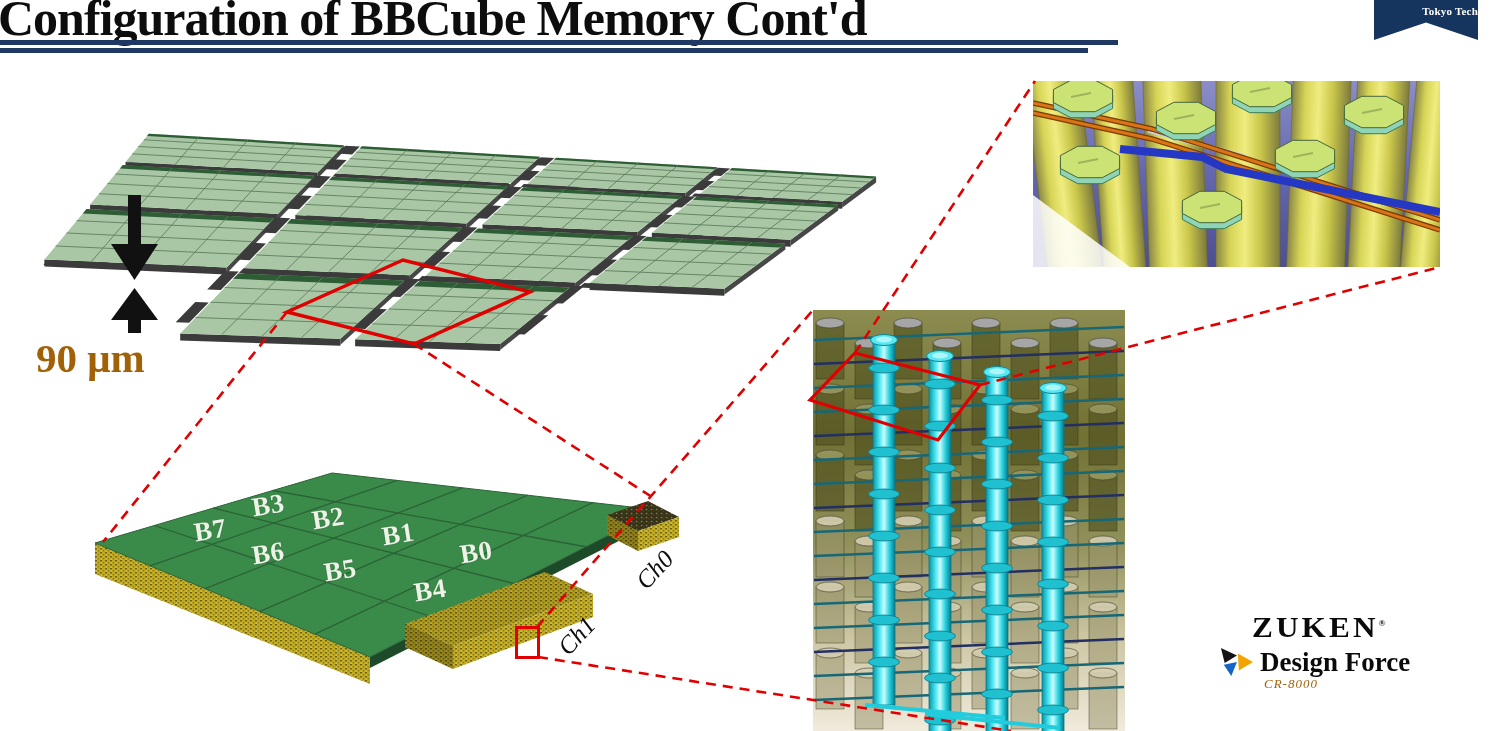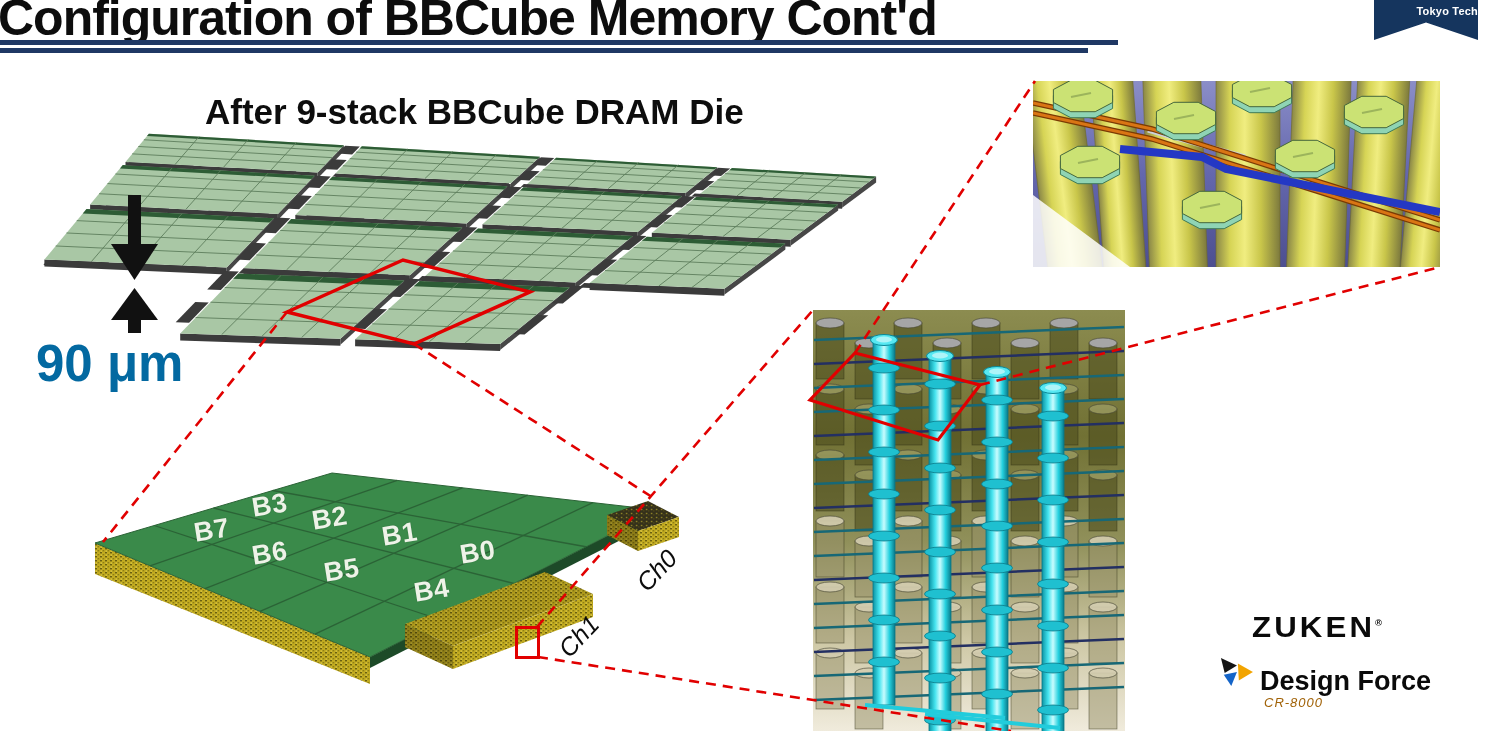--- a/index.html
+++ b/index.html
@@ -1,41 +1,41 @@
 <!DOCTYPE html>
 <html><head>
 <meta charset="utf-8">
 <style>
   html,body{margin:0;padding:0;background:#fff;}
   .slide{position:relative;width:1510px;height:731px;background:#fff;overflow:hidden;
-         font-family:Liberation Sans, sans-serif;}
+         font-family:Liberation Serif, serif;}
   #scene{position:absolute;left:0;top:0;z-index:1;}
   .txt{position:absolute;z-index:3;white-space:nowrap;}
   h1.txt{left:-2px;top:-11px;margin:0;font-size:50px;font-weight:bold;color:#0d0d0d;
          letter-spacing:-1px;}
   .rule{position:absolute;z-index:3;left:0;background:#1f3864;height:5px;}
   .r1{top:40px;width:1118px;}
   .r2{top:48px;width:1088px;}
   .pennant{position:absolute;z-index:4;left:1374px;top:0;width:104px;height:40px;
            background:#15355e;clip-path:polygon(0 0,100% 0,100% 100%,50% 56%,0 100%);
            text-align:right;}
   .pennant span{display:inline-block;margin-top:5px;color:#fff;font-size:11px;font-weight:bold;
            letter-spacing:.2px;}
   .subtitle{left:205px;top:92px;font-size:35px;font-weight:bold;color:#0d0d0d;}
-  .thickness{left:36px;top:334px;font-size:51px;font-weight:bold;color:#0369a1;}
+  .thickness{left:36px;top:334px;font-size:41px;font-weight:bold;color:#a16207;}
   .bank{position:absolute;z-index:3;color:#eef3e8;font-weight:700;font-size:27px;
         transform:rotate(-9deg);letter-spacing:.5px;text-shadow:0 0 1px rgba(25,70,35,.55);}
   .chlbl{position:absolute;z-index:3;font-style:italic;font-size:25px;color:#0c0c0c;
          transform:rotate(-47deg);font-weight:500;}
   .zuken{position:absolute;z-index:3;left:1218px;top:610px;width:250px;color:#0a0a0a;}
   .z-name{margin-left:34px;font-size:30px;font-weight:800;letter-spacing:3px;
           transform:scaleX(1.04);transform-origin:left;}
   .z-name sup{font-size:9px;letter-spacing:0;}
   .z-row{display:flex;align-items:center;gap:6px;margin-top:2px;}
-  .z-row .pname{font-size:27px;font-weight:700;letter-spacing:0;margin-top:20px;}
+  .z-row .pname{font-size:27px;font-weight:700;letter-spacing:0;}
   .z-plat{margin-left:46px;font-size:13px;font-style:italic;color:#a16207;letter-spacing:1px;
           margin-top:-2px;}
 </style>
 </head>
 <body>
 
 <div class="slide">
   <svg id="scene" width="1510" height="731">
       <defs>
         <pattern id="bumpY" width="5" height="4" patternUnits="userSpaceOnUse">
@@ -519,21 +519,20 @@
     </svg>
 
   <h1 class="txt">Configuration of BBCube Memory Cont'd</h1>
   <div class="rule r1"></div>
   <div class="rule r2"></div>
 
   <div class="pennant">
     <span>Tokyo Tech</span>
   </div>
 
-  <div class="txt subtitle">After 9-stack BBCube DRAM Die</div>
   <div class="txt thickness">90 μm</div>
 
   <span class="bank" style="left:194px;top:515px">B7</span>
   <span class="bank" style="left:252px;top:490px">B3</span>
   <span class="bank" style="left:312px;top:503px">B2</span>
   <span class="bank" style="left:382px;top:519px">B1</span>
   <span class="bank" style="left:460px;top:537px">B0</span>
   <span class="bank" style="left:252px;top:538px">B6</span>
   <span class="bank" style="left:324px;top:555px">B5</span>
   <span class="bank" style="left:414px;top:575px">B4</span>

